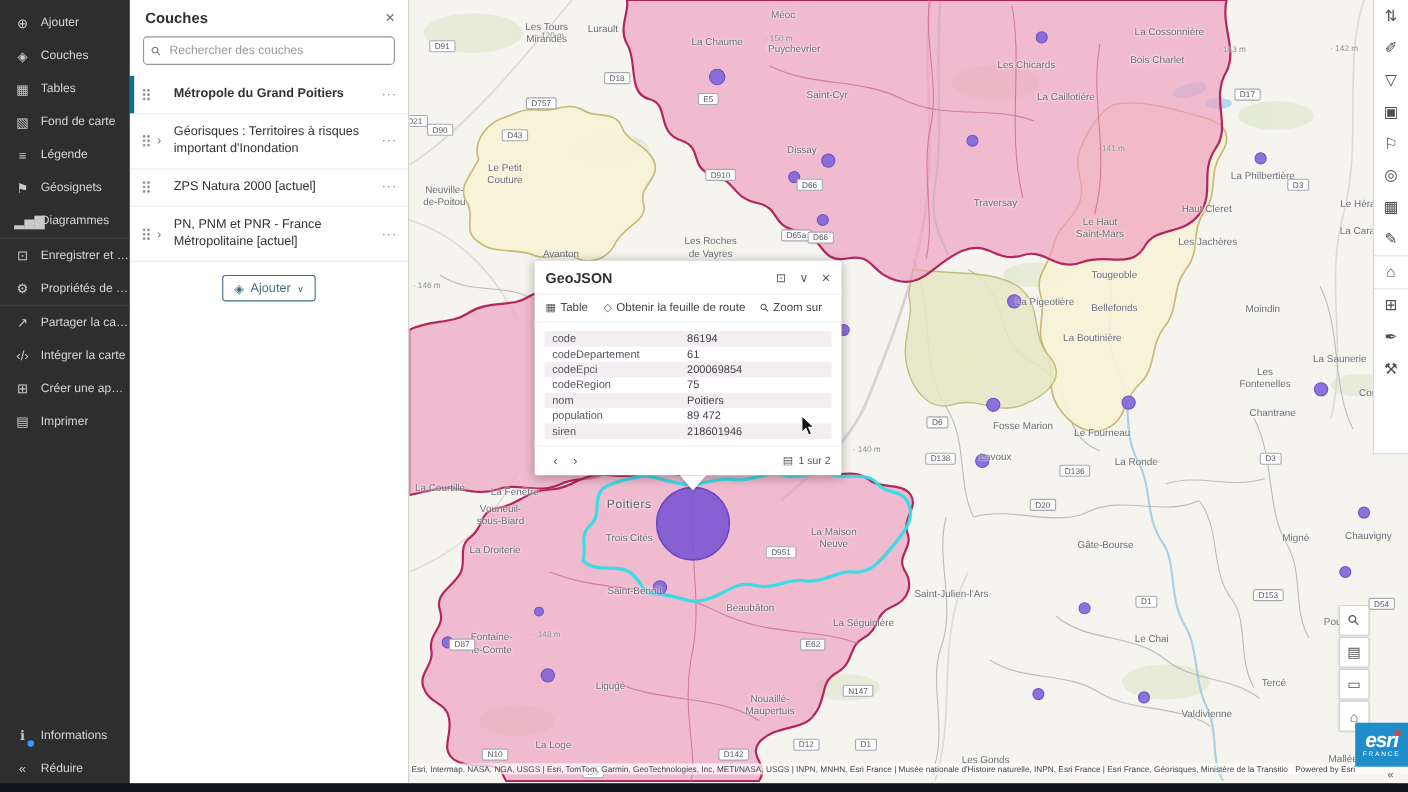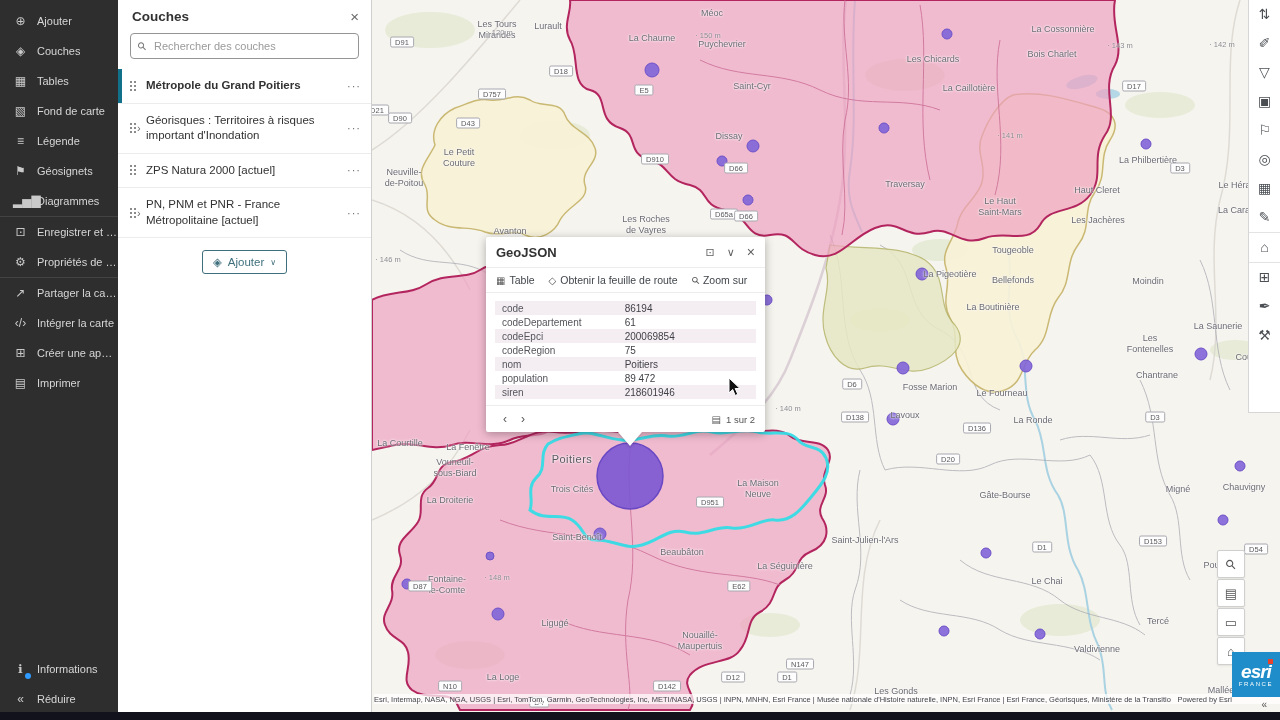--- a/index.html
+++ b/index.html
@@ -18,21 +18,21 @@
 
   
   #layers-panel{position:absolute;left:118px;top:0;width:254px;height:712px;background:#fff;z-index:20;border-right:1px solid #cfcfcf;box-sizing:border-box;}
   .panel-header{display:flex;align-items:center;padding:9px 12px 7px 14px;}
   .panel-title{font-size:13.5px;font-weight:bold;color:#323232;flex:1;}
   .panel-close{font-size:15px;color:#6a6a6a;cursor:pointer;line-height:1;}
   .search-wrap{margin:2px 12px 10px 12px;height:24px;border:1px solid #959595;border-radius:4px;display:flex;align-items:center;padding:0 7px;gap:6px;}
   .search-wrap .mag{font-size:11px;color:#777;}
   .search-wrap input{border:none;outline:none;flex:1;font-size:11px;color:#333;font-family:inherit;background:transparent;}
   .search-wrap input::placeholder{color:#9a9a9a;}
-  .layer-row{position:relative;display:flex;align-items:center;padding:9px 8px 9px 6px;border-bottom:1px solid #ececec;cursor:pointer;}
+  .layer-row{position:relative;display:flex;align-items:center;gap:6px;padding:9px 8px 9px 6px;border-bottom:1px solid #ececec;cursor:pointer;}
   .layer-row:first-of-type{border-top:1px solid #ececec;}
   .lr-accent{display:none;position:absolute;left:0;top:0;bottom:0;width:4px;background:var(--accent);}
   .layer-row.accent .lr-accent{display:block;}
   .handle{width:8px;height:12px;flex:0 0 8px;margin-left:5px;
           background-image:radial-gradient(circle,#8b8b8b 1px,transparent 1.3px);background-size:4px 4px;}
   .lr-chev{width:9px;flex:0 0 9px;color:#6d6d6d;font-size:11px;visibility:hidden;}
   .layer-row.chev .lr-chev{visibility:visible;}
   .lr-title{flex:1;font-size:11.5px;color:#323232;line-height:1.35;}
   .layer-row.bold .lr-title{font-weight:bold;}
   .lr-menu{color:#6d6d6d;font-size:11px;letter-spacing:1px;flex:0 0 auto;padding-right:2px;}
@@ -60,21 +60,21 @@
   .rail-item{height:29px;line-height:29px;text-align:center;font-size:14px;color:#4b4f54;cursor:pointer;}
   .rail-item.sep{border-top:1px solid #e3e3e3;}
 
   
   #float-btns{position:absolute;right:35px;top:550px;display:flex;flex-direction:column;gap:1px;z-index:15;}
   .fbtn{width:26px;height:26px;background:#fff;border:1px solid #cfcfcf;border-radius:2px;font-size:13px;color:#555;
         display:flex;align-items:center;justify-content:center;cursor:pointer;box-shadow:0 1px 2px rgba(0,0,0,.08);}
   .mag{display:inline-block;transform:rotate(-45deg);}
 
   
-  #esri-logo{position:absolute;right:0;bottom:23px;width:48px;height:45px;background:#1f8dc9;z-index:16;
+  #esri-logo{position:absolute;right:0;bottom:23px;width:48px;height:40px;background:#1f8dc9;z-index:16;
              display:flex;flex-direction:column;align-items:center;justify-content:center;}
   #esri-logo .e1{color:#fff;font-size:19px;font-weight:bold;font-style:italic;line-height:17px;letter-spacing:-1px;}
   #esri-logo .e2{color:#fff;font-size:6px;letter-spacing:1.6px;margin-top:1px;}
   #esri-logo .reddot{position:absolute;top:7px;right:7px;width:5px;height:5px;background:#e8412c;}
   #attr-collapse{position:absolute;right:13px;bottom:10px;font-size:10px;color:#555;z-index:16;cursor:pointer;}
   #attribution{position:absolute;left:2px;right:0;bottom:8px;height:10px;display:flex;align-items:center;
                font-size:7.5px;color:#44444c;background:rgba(255,255,255,.72);z-index:6;}
   #attribution .attr-text{white-space:nowrap;overflow:hidden;flex:1;}
   #attribution .powered{white-space:nowrap;margin:0 48px 0 6px;}
   #bottom-bar{position:absolute;left:0;right:0;bottom:0;height:8px;background:#12121c;z-index:40;}
@@ -294,21 +294,21 @@
       <div class="mshield" style="left: 605px; top: 428px;">D136</div>
       <div class="mshield" style="left: 576px; top: 459px;">D20</div>
       <div class="mshield" style="left: 338px; top: 502px;">D951</div>
       <div class="mshield" style="left: 48px; top: 586px;">D87</div>
       <div class="mshield" style="left: 78px; top: 686px;">N10</div>
       <div class="mshield" style="left: 167px; top: 702px;">D4</div>
       <div class="mshield" style="left: 295px; top: 686px;">D142</div>
       <div class="mshield" style="left: 361px; top: 677px;">D12</div>
       <div class="mshield" style="left: 415px; top: 677px;">D1</div>
       <div class="mshield" style="left: 367px; top: 586px;">E62</div>
-      <div class="mshield" style="left: 428px; top: 628px; margin-top: 36px;">N147</div>
+      <div class="mshield" style="left: 408px; top: 628px;">N147</div>
       <div class="mshield" style="left: 781px; top: 541px;">D153</div>
       <div class="mshield" style="left: 884px; top: 549px;">D54</div>
       <div class="mshield" style="left: 670px; top: 547px;">D1</div>
       <div class="melev" style="left: 128px; top: 4px;">120 m</div>
       <div class="melev" style="left: 336px; top: 7px;">150 m</div>
       <div class="melev" style="left: 16px; top: 231px;">146 m</div>
       <div class="melev" style="left: 638px; top: 107px;">141 m</div>
       <div class="melev" style="left: 748px; top: 17px;">143 m</div>
       <div class="melev" style="left: 850px; top: 16px;">142 m</div>
       <div class="melev" style="left: 125px; top: 549px;">148 m</div>

